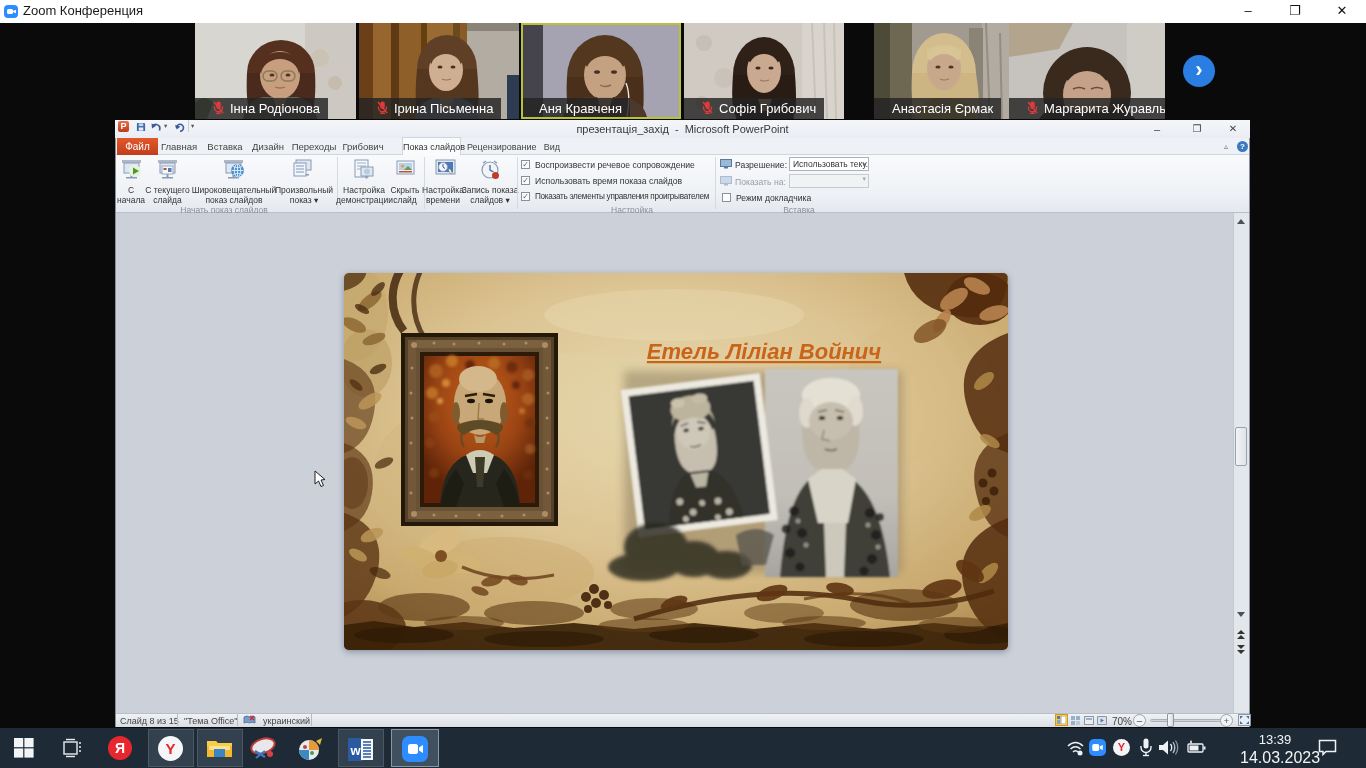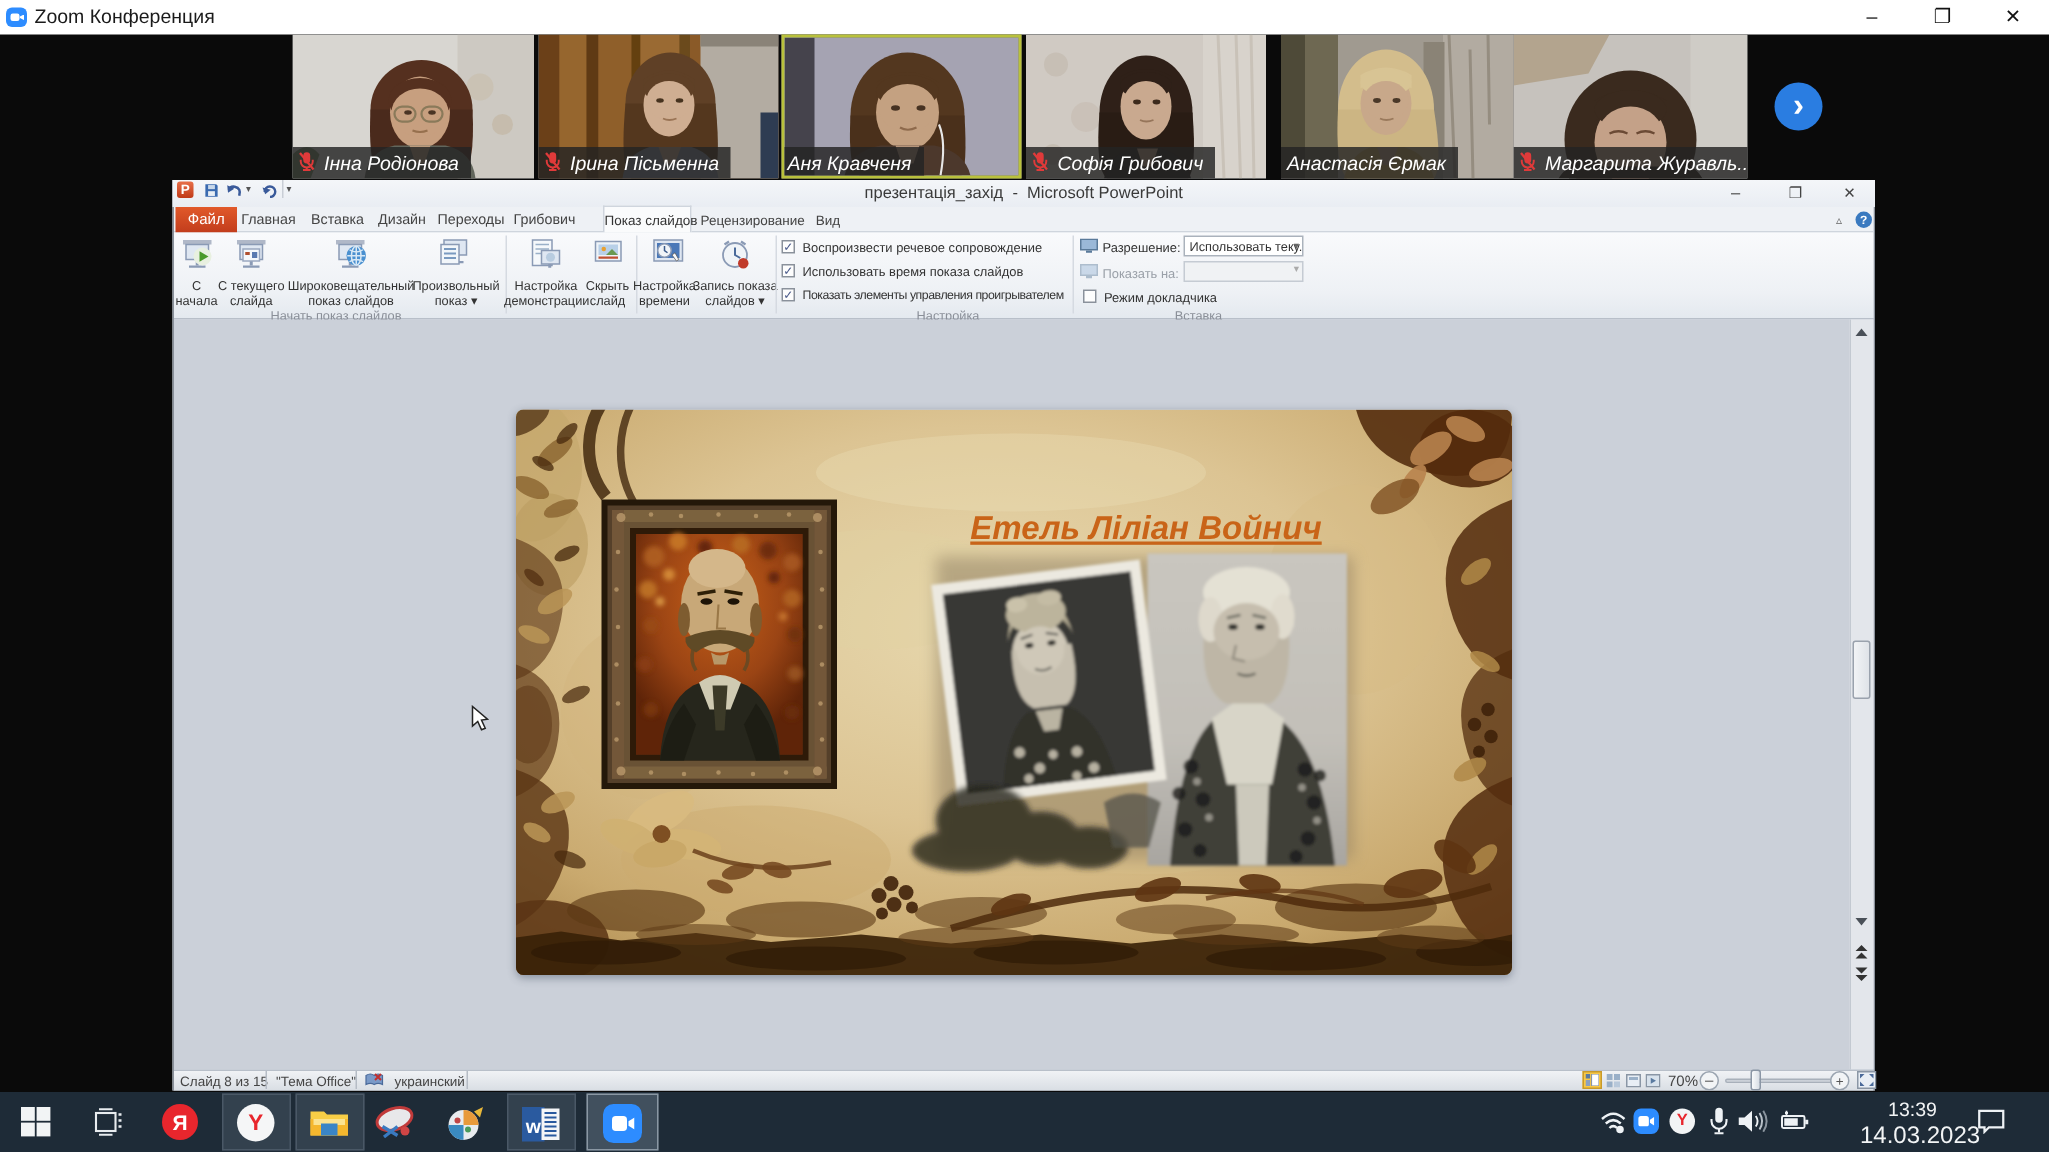--- a/index.html
+++ b/index.html
@@ -7,21 +7,21 @@
 .abs{position:absolute;}
 
 #topbar{left:0;top:0;width:1366px;height:23px;background:#fff;}
 #zoomlogo{left:4px;top:5px;width:14px;height:13px;background:#2d8cff;border-radius:4px;}
 #zoomlogo:after{content:"";position:absolute;left:2.5px;top:4px;width:6px;height:5px;background:#fff;border-radius:1.5px;}
 #zoomlogo:before{content:"";position:absolute;left:9px;top:4.5px;width:3.2px;height:4px;background:#fff;clip-path:polygon(0 40%,100% 0,100% 100%,0 60%);}
 #zoomtitle{left:23px;top:3px;font-size:13px;color:#1a1a1a;}
 .wbtn{top:0;width:30px;height:23px;color:#111;font-size:13px;text-align:center;line-height:21px;}
 
 .tile{top:23px;height:96px;overflow:hidden;background:#888;}
-.vlabel{position:absolute;left:0px;bottom:0px;height:21px;background:rgba(35,35,35,0.82);color:#fff;font-size:13px;line-height:21px;padding:0 8px 0 4px;white-space:nowrap;font-style:italic;}
+.vlabel{position:absolute;left:0px;bottom:0px;height:21px;background:rgba(35,35,35,0.82);color:#fff;font-size:13px;line-height:21px;padding:0 8px 0 18px;white-space:nowrap;}
 .mic{display:inline-block;width:11px;height:13px;margin-right:6px;position:relative;top:1px;}
 
 #nextbtn{left:1183px;top:55px;width:32px;height:32px;border-radius:50%;background:#2a7de1;color:#fff;font-size:22px;text-align:center;line-height:30px;font-weight:bold;}
 
 #ppwin{left:115px;top:120px;width:1135px;height:607px;background:#e6eaf0;border:1px solid #8a919b;}
 #pptitle{left:115px;top:120px;width:1135px;height:18px;background:linear-gradient(#f4f6f9,#e9edf3);font-size:11px;color:#3a3a3a;text-align:center;line-height:19px;}
 #tabrow{left:116px;top:138px;width:1133px;height:17px;background:#eef1f5;border-bottom:1px solid #cfd5dd;}
 .tab{position:absolute;top:139px;height:16px;font-size:9.5px;color:#444;line-height:16px;text-align:center;white-space:nowrap;}
 #filetab{left:117px;top:138px;width:41px;height:17px;background:linear-gradient(#e1592a,#c23d1c);color:#fff;font-size:10px;text-align:center;line-height:17px;}
 #activetab{left:402px;top:137px;width:59px;height:18px;background:#fafbfc;border:1px solid #cfd5dd;border-bottom:none;font-size:9px;color:#333;text-align:center;line-height:18px;white-space:nowrap;}
@@ -156,21 +156,21 @@
 </svg>
 <div class="vlabel"><svg class="mic" viewBox="0 0 11 13">
         <rect x="3.2" y="0.5" width="4.6" height="7.5" rx="2.3" fill="#e03a3a"></rect>
         <path d="M1.5 5.5 v1.2 a4 4 0 0 0 8 0 V5.5" fill="none" stroke="#e03a3a" stroke-width="1.3"></path>
         <line x1="5.5" y1="10.5" x2="5.5" y2="12" stroke="#e03a3a" stroke-width="1.3"></line>
         <line x1="3" y1="12.3" x2="8" y2="12.3" stroke="#e03a3a" stroke-width="1.3"></line>
         <line x1="1" y1="1" x2="10" y2="12" stroke="#e03a3a" stroke-width="1.5"></line>
       </svg>Софія Грибович</div>
 </div>
 
-<div class="abs tile" style="left:854px;width:192px;">
+<div class="abs tile" style="left:874px;width:192px;">
 <svg width="160" height="96" viewBox="0 0 160 96">
 <rect width="160" height="96" fill="#a09a90"></rect>
 <rect x="0" y="0" width="16" height="96" fill="#4e4a38"></rect>
 <rect x="16" y="0" width="22" height="96" fill="#6e6852"></rect>
 <rect x="108" y="0" width="52" height="96" fill="#b2aba1"></rect>
 <path d="M112 0 L116 96 M126 10 L128 96 M138 0 L139 60" stroke="#958d80" stroke-width="2"></path>
 <rect x="95" y="5" width="14" height="70" fill="#8a8376"></rect>
 <ellipse cx="70" cy="50" rx="32" ry="40" fill="#d3bd8c"></ellipse>
 <path d="M38 50 Q36 88 44 96 L102 96 Q108 88 102 50 Z" fill="#ccb583"></path>
 <ellipse cx="70" cy="46" rx="17" ry="21" fill="#c8a88a"></ellipse>

